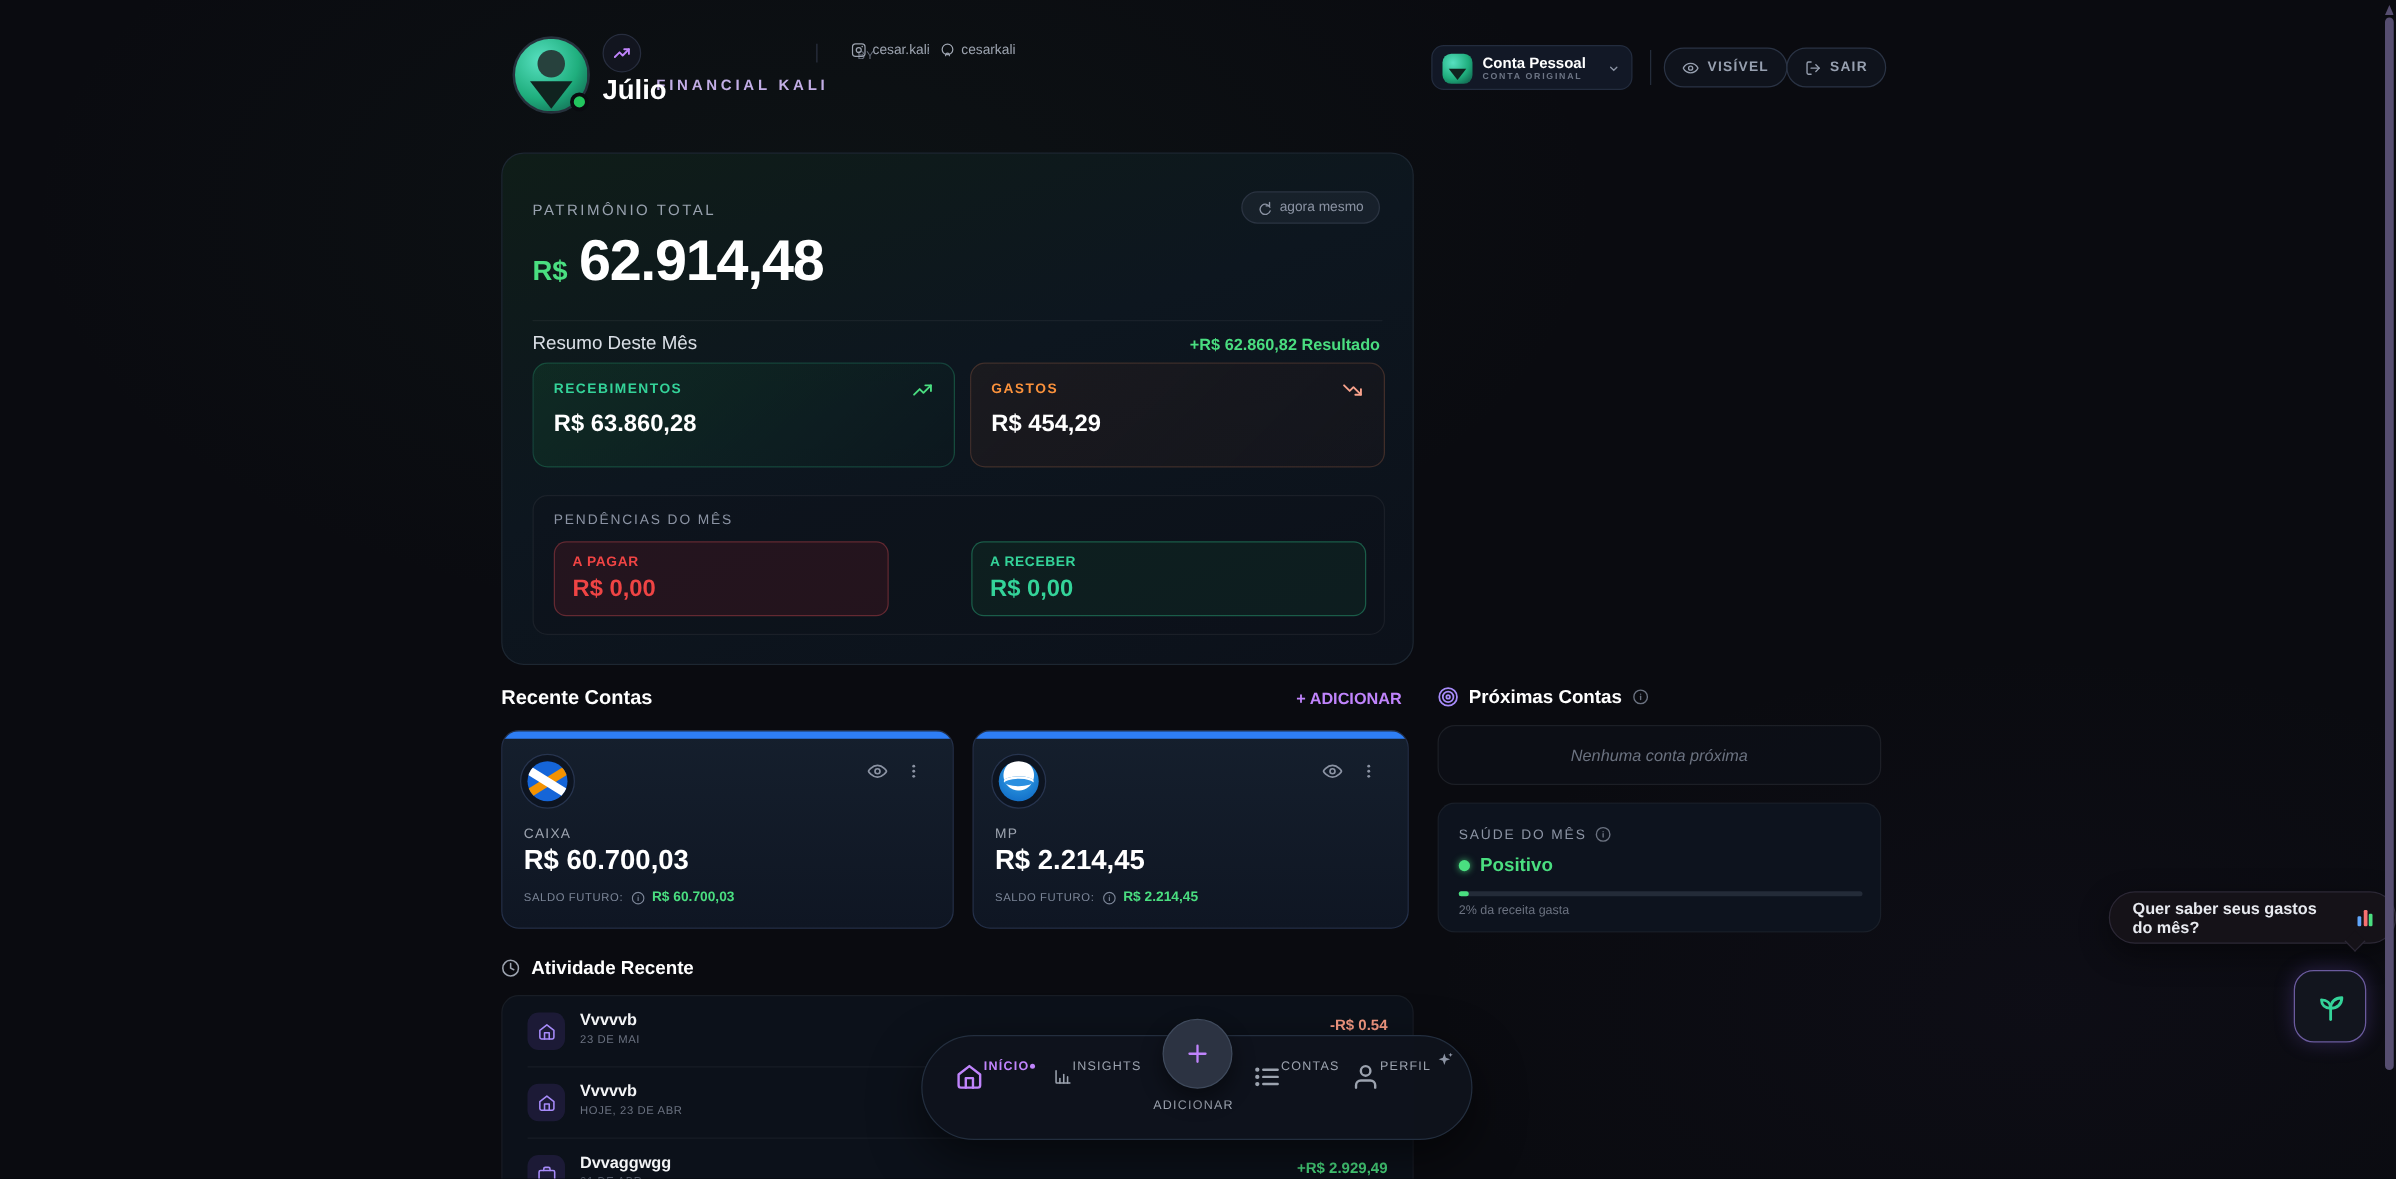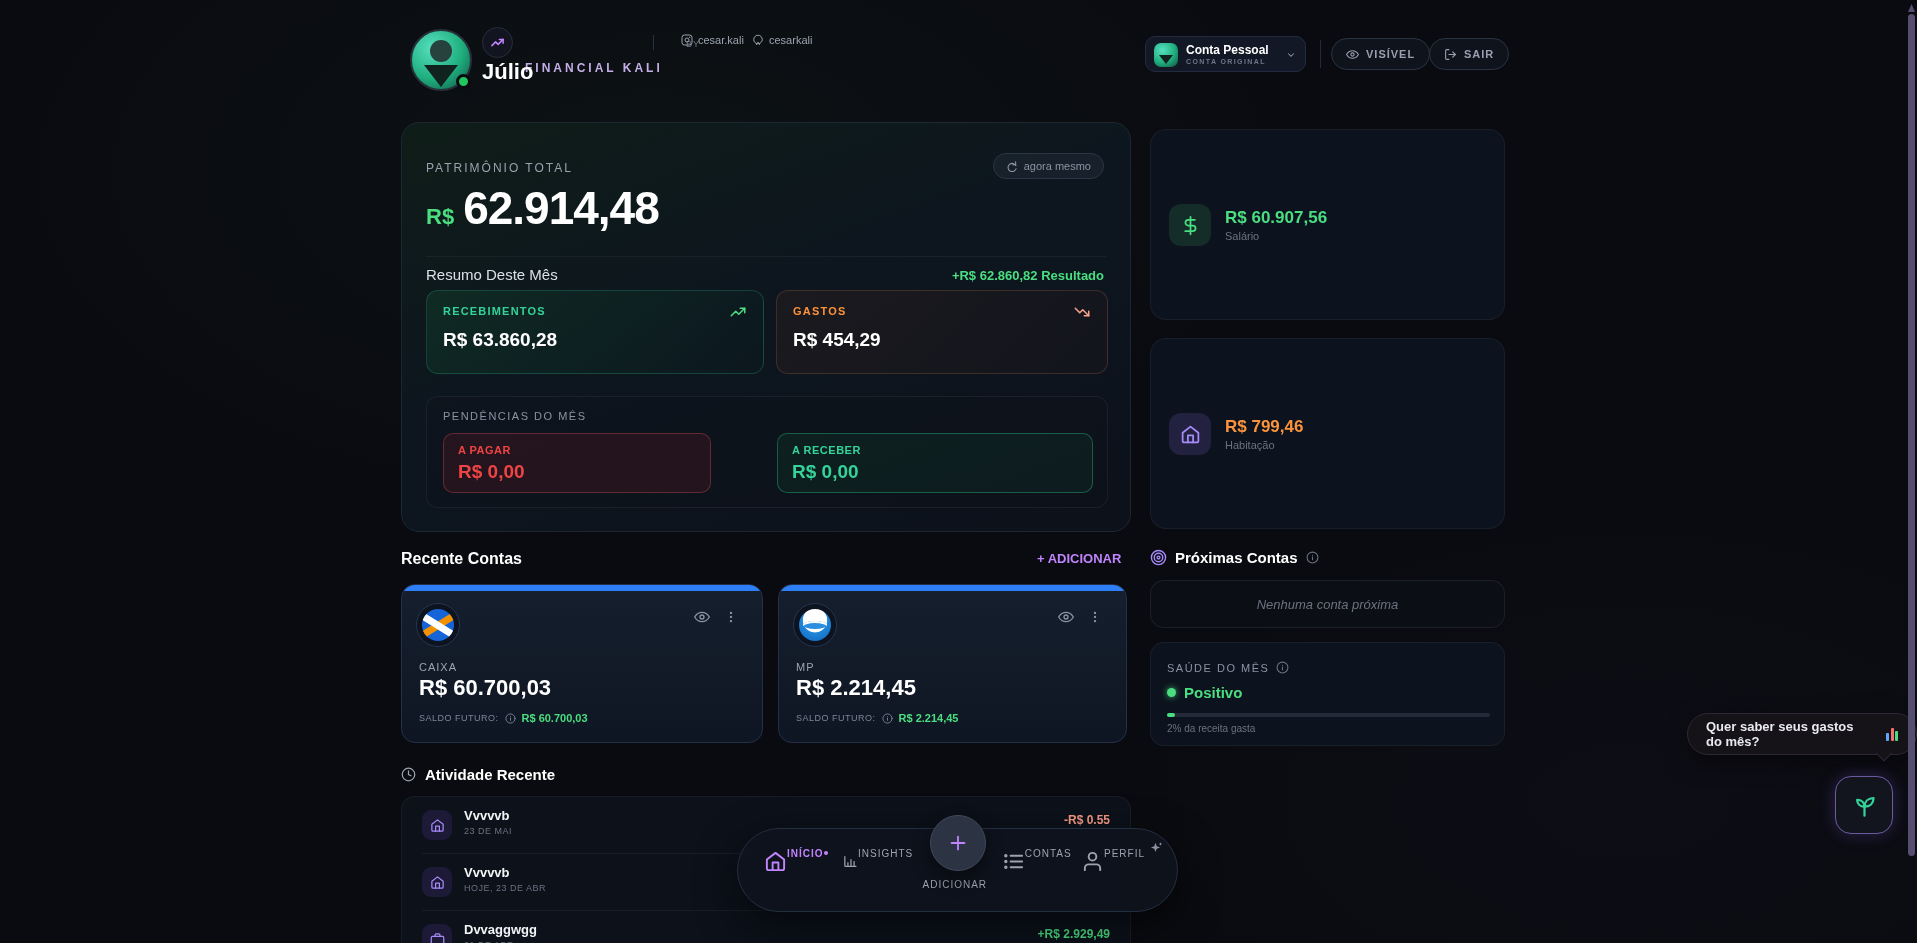--- a/index.html
+++ b/index.html
@@ -335,44 +335,20 @@
         <span class="p-label">A PAGAR</span>
         <span class="p-value">R$ 0,00</span>
       </div>
       <div class="pend-card pend-receber">
         <span class="p-label">A RECEBER</span>
         <span class="p-value">R$ 0,00</span>
       </div>
     </div>
   </div>
 
-  <div class="abs cat-card cat-1">
-    <span class="cat-iconbox">
-      <span class="icon">
-          <svg viewBox="0 0 24 24" fill="none" stroke="currentColor" stroke-width="2" stroke-linecap="round">
-            <line x1="12" y1="2" x2="12" y2="22"></line>
-            <path d="M17 5.5H9.5a3.25 3.25 0 0 0 0 6.5h5a3.25 3.25 0 0 1 0 6.5H6"></path>
-          </svg>
-        </span>
-    </span>
-    <span class="cat-value">R$ 60.907,56</span>
-    <span class="cat-label">Salário</span>
-  </div>
-  <div class="abs cat-card cat-2">
-    <span class="cat-iconbox">
-      <span class="icon">
-          <svg viewBox="0 0 24 24" fill="none" stroke="currentColor" stroke-width="2" stroke-linecap="round" stroke-linejoin="round">
-            <path d="M3 10l9-7 9 7v9a2 2 0 0 1-2 2H5a2 2 0 0 1-2-2z"></path>
-            <path d="M9 21v-8h6v8"></path>
-          </svg>
-        </span>
-    </span>
-    <span class="cat-value">R$ 799,46</span>
-    <span class="cat-label">Habitação</span>
-  </div>
 
   <div class="abs minhas-title">Recente Contas</div>
   <div class="abs btn-add">+ ADICIONAR</div>
   <div class="abs upcoming-header">
     <span class="target icon">
       <svg viewBox="0 0 24 24" fill="none" stroke="currentColor" stroke-width="2">
           <circle cx="12" cy="12" r="10"></circle>
           <circle cx="12" cy="12" r="6"></circle>
           <circle cx="12" cy="12" r="2"></circle>
         </svg>
@@ -491,21 +467,21 @@
       <span class="act-iconbox">
         <span class="icon">
             <svg viewBox="0 0 24 24" fill="none" stroke="currentColor" stroke-width="2" stroke-linecap="round" stroke-linejoin="round">
               <path d="M3 10l9-7 9 7v9a2 2 0 0 1-2 2H5a2 2 0 0 1-2-2z"></path>
               <path d="M9 21v-8h6v8"></path>
             </svg>
           </span>
       </span>
       <span class="act-name">Vvvvvb</span>
       <span class="act-date">23 DE MAI</span>
-      <span class="act-value val-neg">-R$ 0.55</span>
+      <span class="act-value val-neg">-R$ 0.54</span>
     </div>
     <div class="act-divider" style="top:56px;"></div>
     <div class="act-row" style="top:57px;">
       <span class="act-iconbox">
         <span class="icon">
             <svg viewBox="0 0 24 24" fill="none" stroke="currentColor" stroke-width="2" stroke-linecap="round" stroke-linejoin="round">
               <path d="M3 10l9-7 9 7v9a2 2 0 0 1-2 2H5a2 2 0 0 1-2-2z"></path>
               <path d="M9 21v-8h6v8"></path>
             </svg>
           </span>

